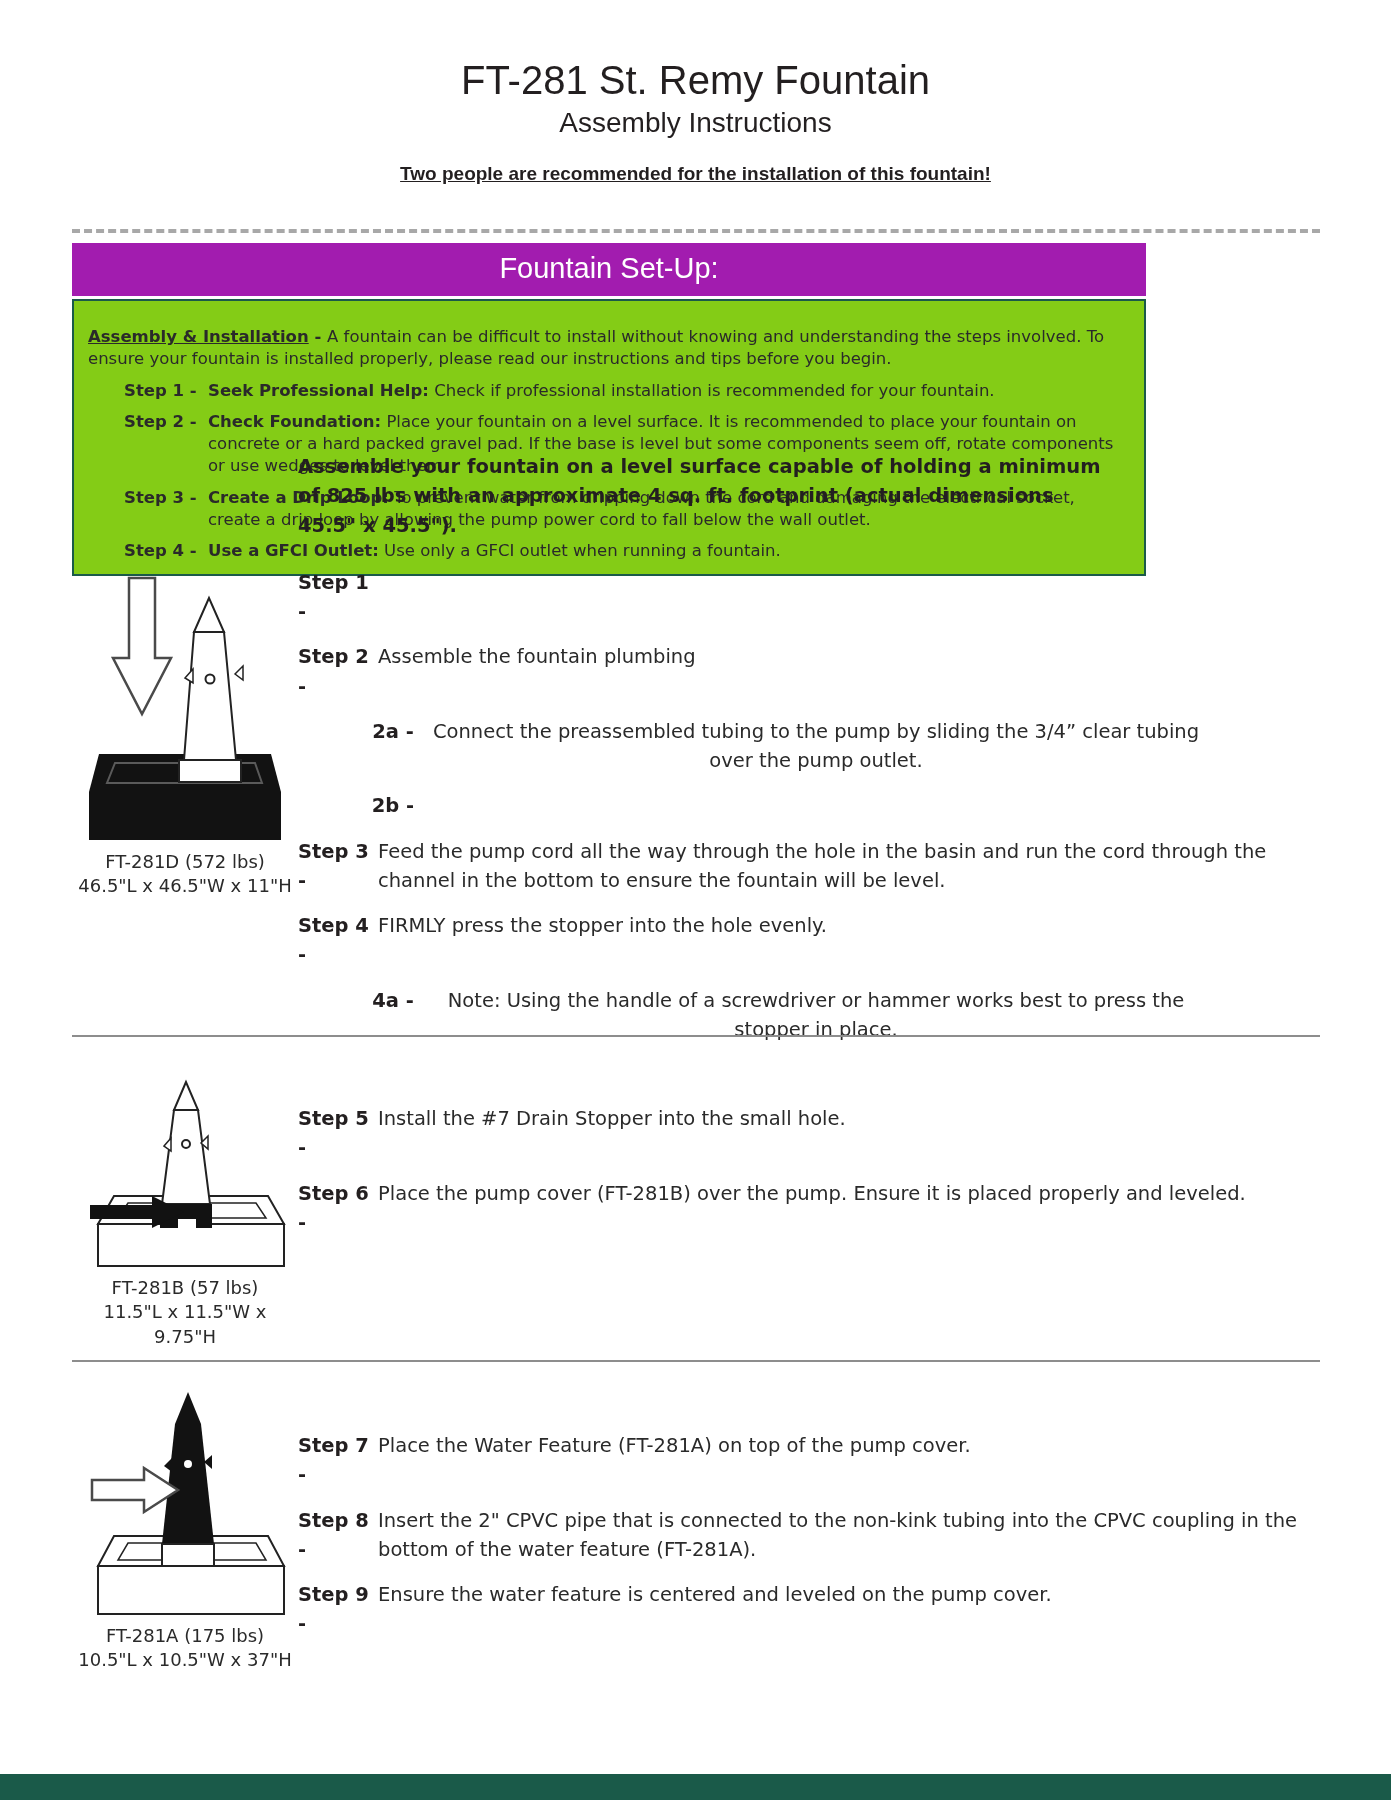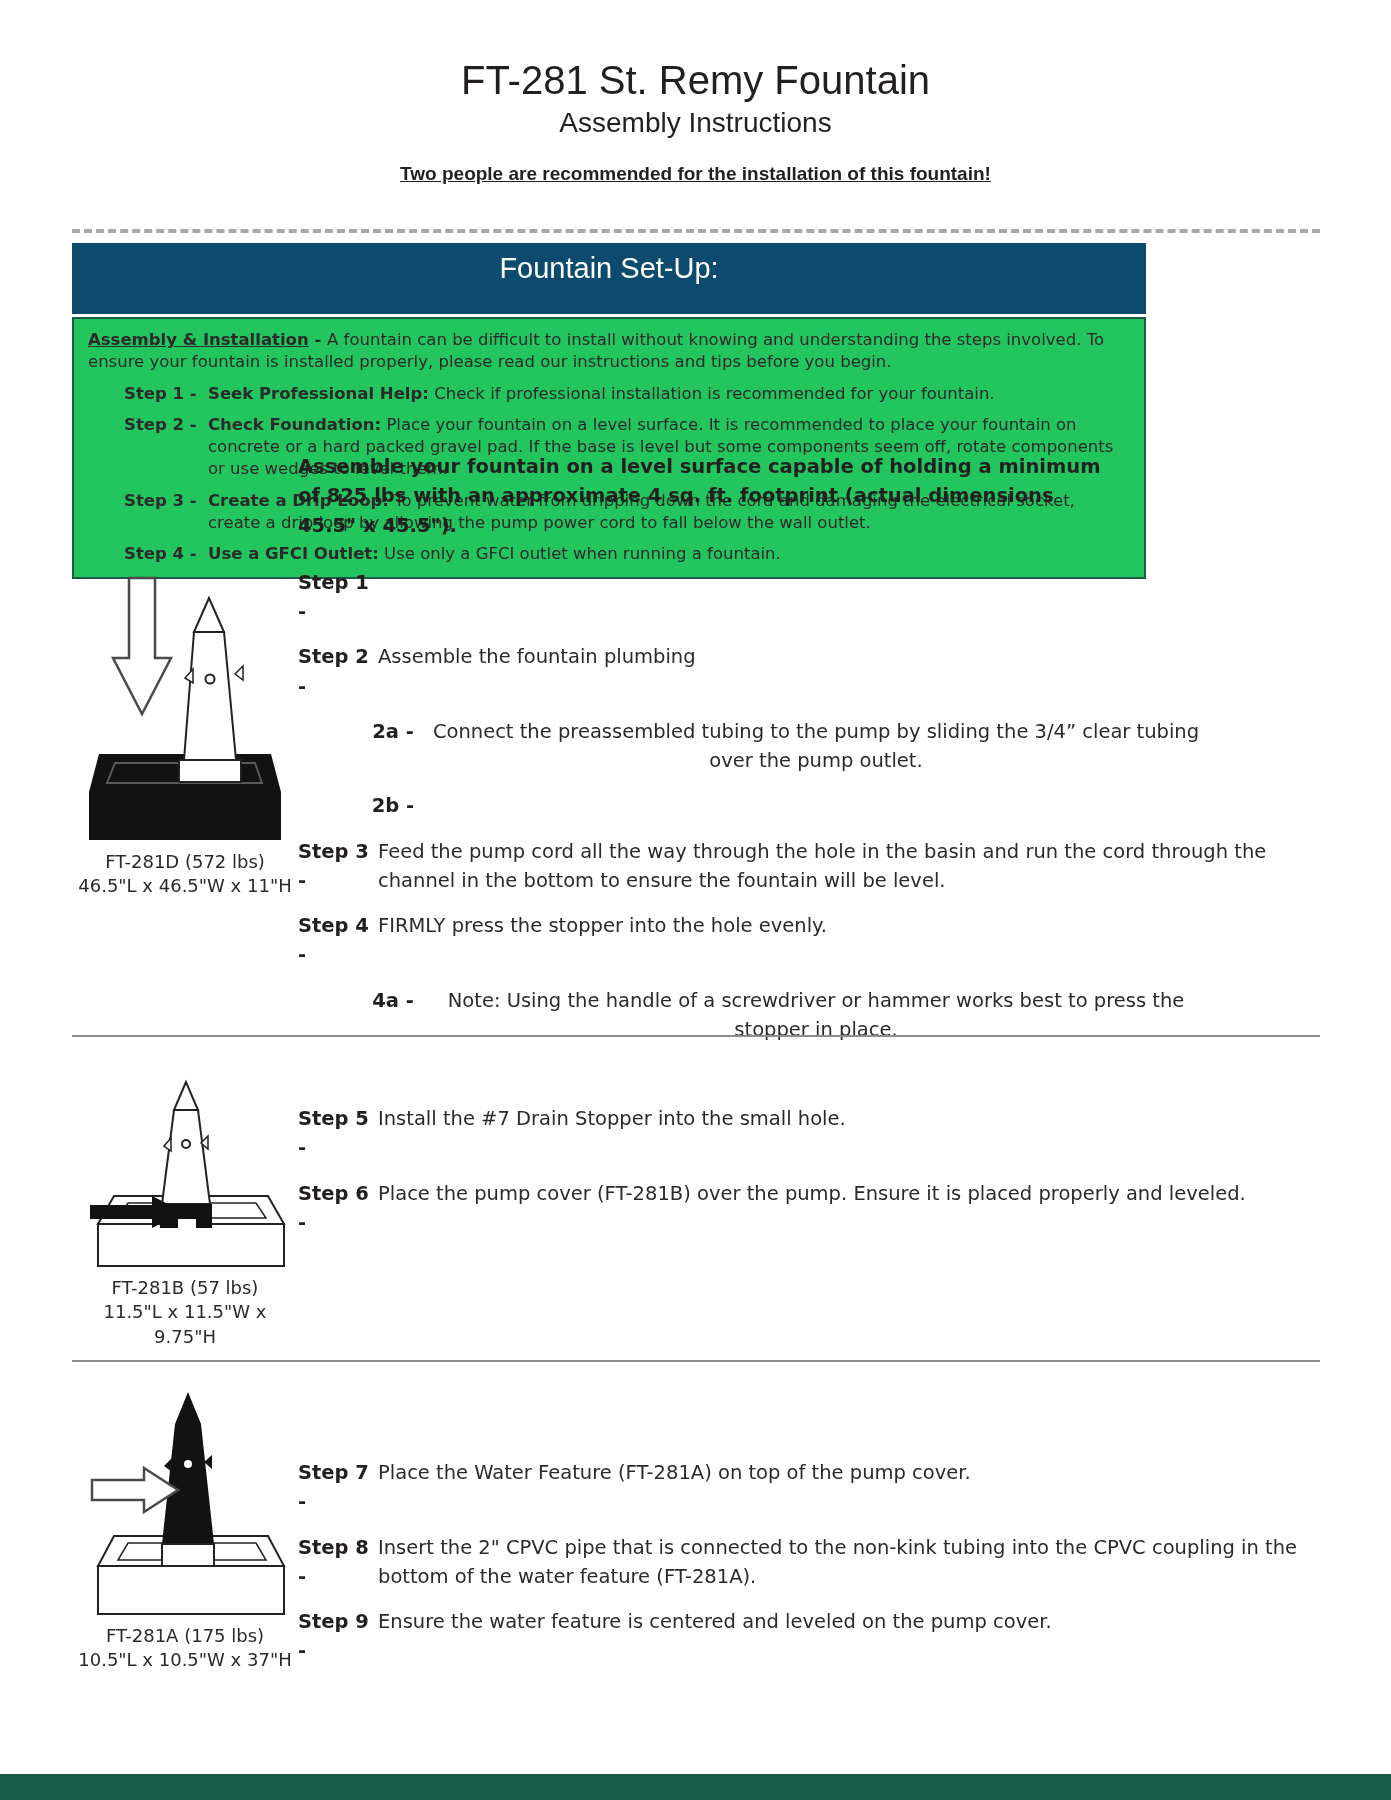--- a/index.html
+++ b/index.html
@@ -14,26 +14,26 @@
   .warning {
     position:absolute; top:163px; left:0; width:100%; text-align:center;
     font-family:"Liberation Sans", sans-serif; font-size:19px; font-weight:bold;
     text-decoration:underline; color:#231f20;
   }
   .dashed-sep { position:absolute; top:229px; left:72px; width:1248px; border-top:4px dashed #a8a8a8; }
 
   
   .setup { position:absolute; top:243px; left:72px; width:1074px; }
   .setup-header {
-    background:#0c4a6e; color:#ffffff; text-align:center;
-    font-family:"Liberation Sans", sans-serif; font-size:29px; padding:9px 0 29px 0;
+    background:#a21caf; color:#ffffff; text-align:center;
+    font-family:"Liberation Sans", sans-serif; font-size:29px; padding:9px 0 11px 0;
   }
   .setup-body {
-    border:2px solid #1a5a49; margin-top:3px; background:#22c55e;
-    padding:10px 14px 12px 14px; font-size:16.5px; line-height:1.35; color:#2a2a2a;
+    border:2px solid #1a5a49; margin-top:3px; background:#84cc16;
+    padding:25px 14px 12px 14px; font-size:16.5px; line-height:1.35; color:#2a2a2a;
   }
   .setup-intro-label { font-weight:bold; text-decoration:underline; }
   .setup-intro-dash { font-weight:bold; }
   .setup-step { display:flex; margin-top:9px; }
   .setup-step .lbl { font-weight:bold; flex:none; width:84px; margin-left:36px; }
   .setup-step .txt { flex:1; max-width:924px; }
   .setup-step .txt b { font-weight:bold; }
 
   
   .sec { position:absolute; left:72px; width:1258px; }
@@ -42,21 +42,21 @@
   .sec3 { top:1382px; }
   .intro-bold { margin-left:226px; width:810px; font-weight:bold; font-size:19.5px; line-height:1.5; color:#231f20; }
   .imgcol { position:absolute; left:0; width:226px; text-align:center; }
   .sec1 .imgcol { top:110px; }
   .sec2 .imgcol { top:12px; }
   .sec3 .imgcol { top:2px; }
   .caption { font-size:18px; line-height:1.35; margin-top:6px; color:#2a2a2a; }
   .steps { margin-left:226px; }
   .sec1 .steps { margin-top:28px; }
   .sec2 .steps { margin-top:42px; }
-  .sec3 .steps { margin-top:76px; }
+  .sec3 .steps { margin-top:49px; }
   .step { display:flex; margin-bottom:16px; font-size:19.5px; line-height:1.5; color:#2a2a2a; }
   .step .lbl { font-weight:bold; flex:none; width:80px; color:#231f20; }
   .step .txt { flex:1; max-width:920px; }
   .substep { margin-left:72px;text-align:center; }
   .substep .lbl { width:46px; }
   .substep .txt { max-width:800px; }
 
   .rule { position:absolute; left:72px; width:1248px; border-top:2px solid #8d8d8d; }
   .rule1 { top:1035px; }
   .rule2 { top:1360px; }

